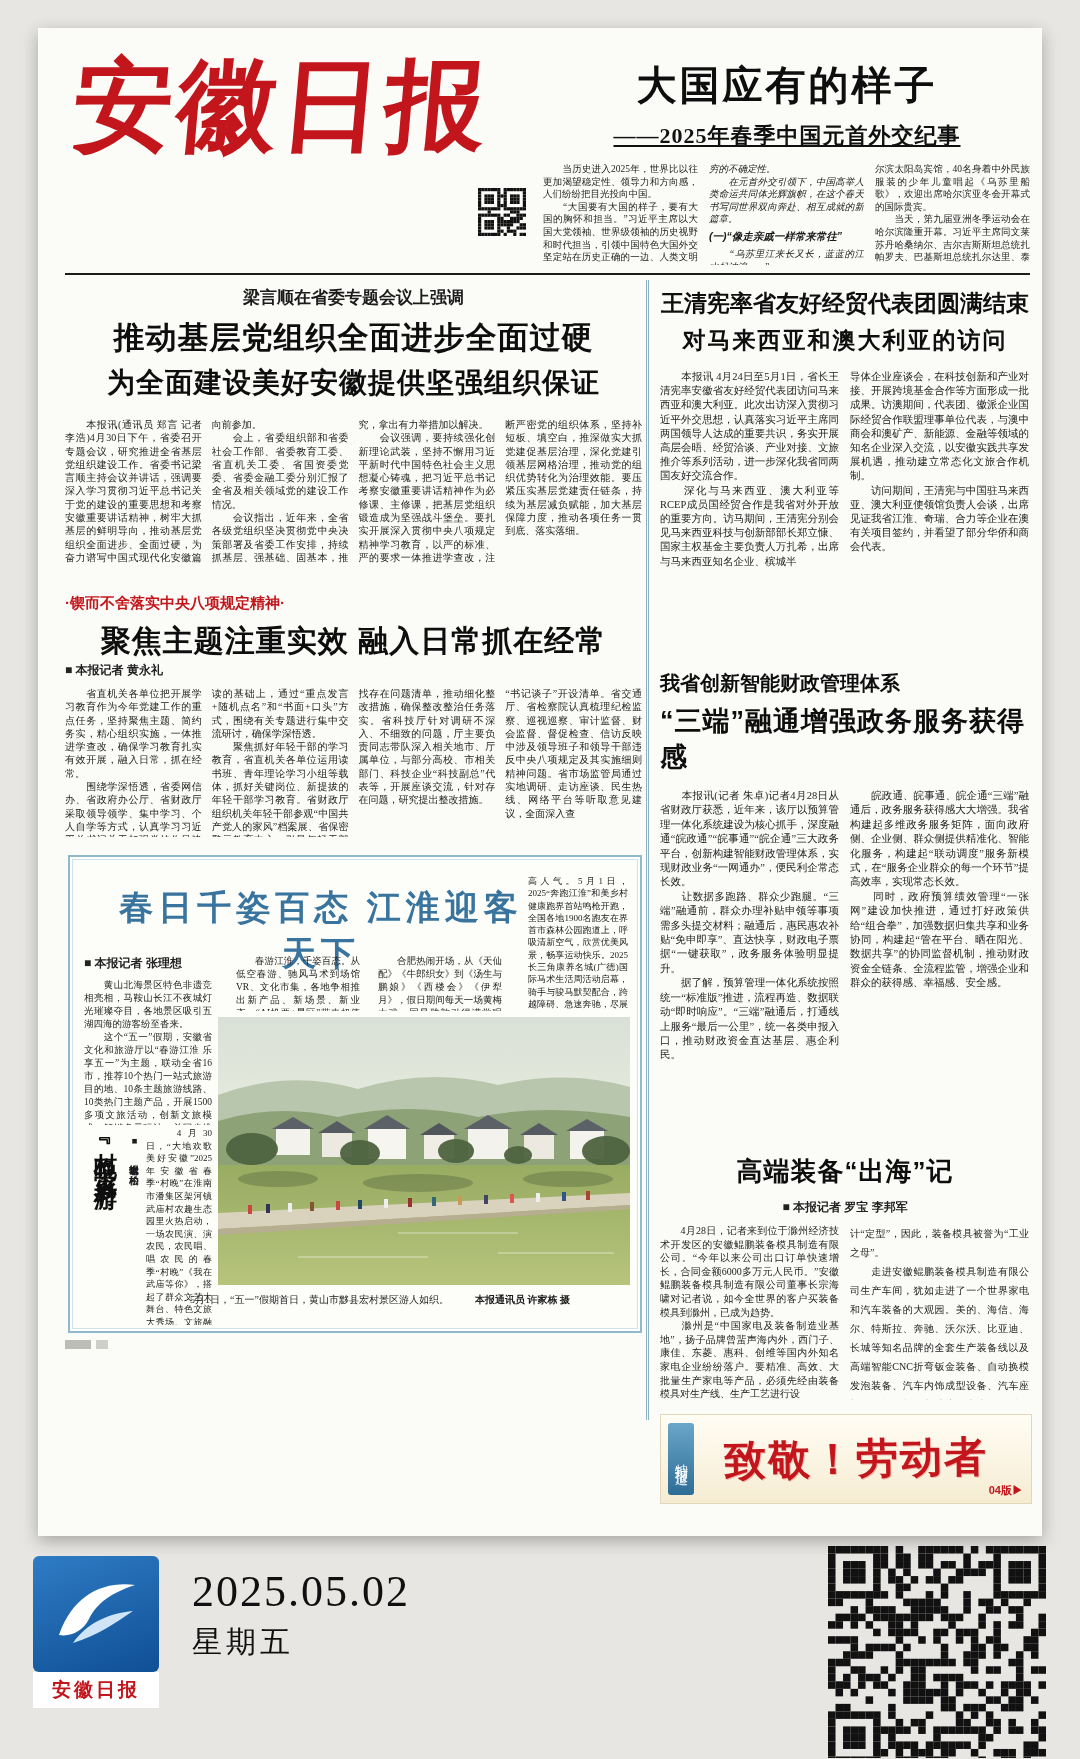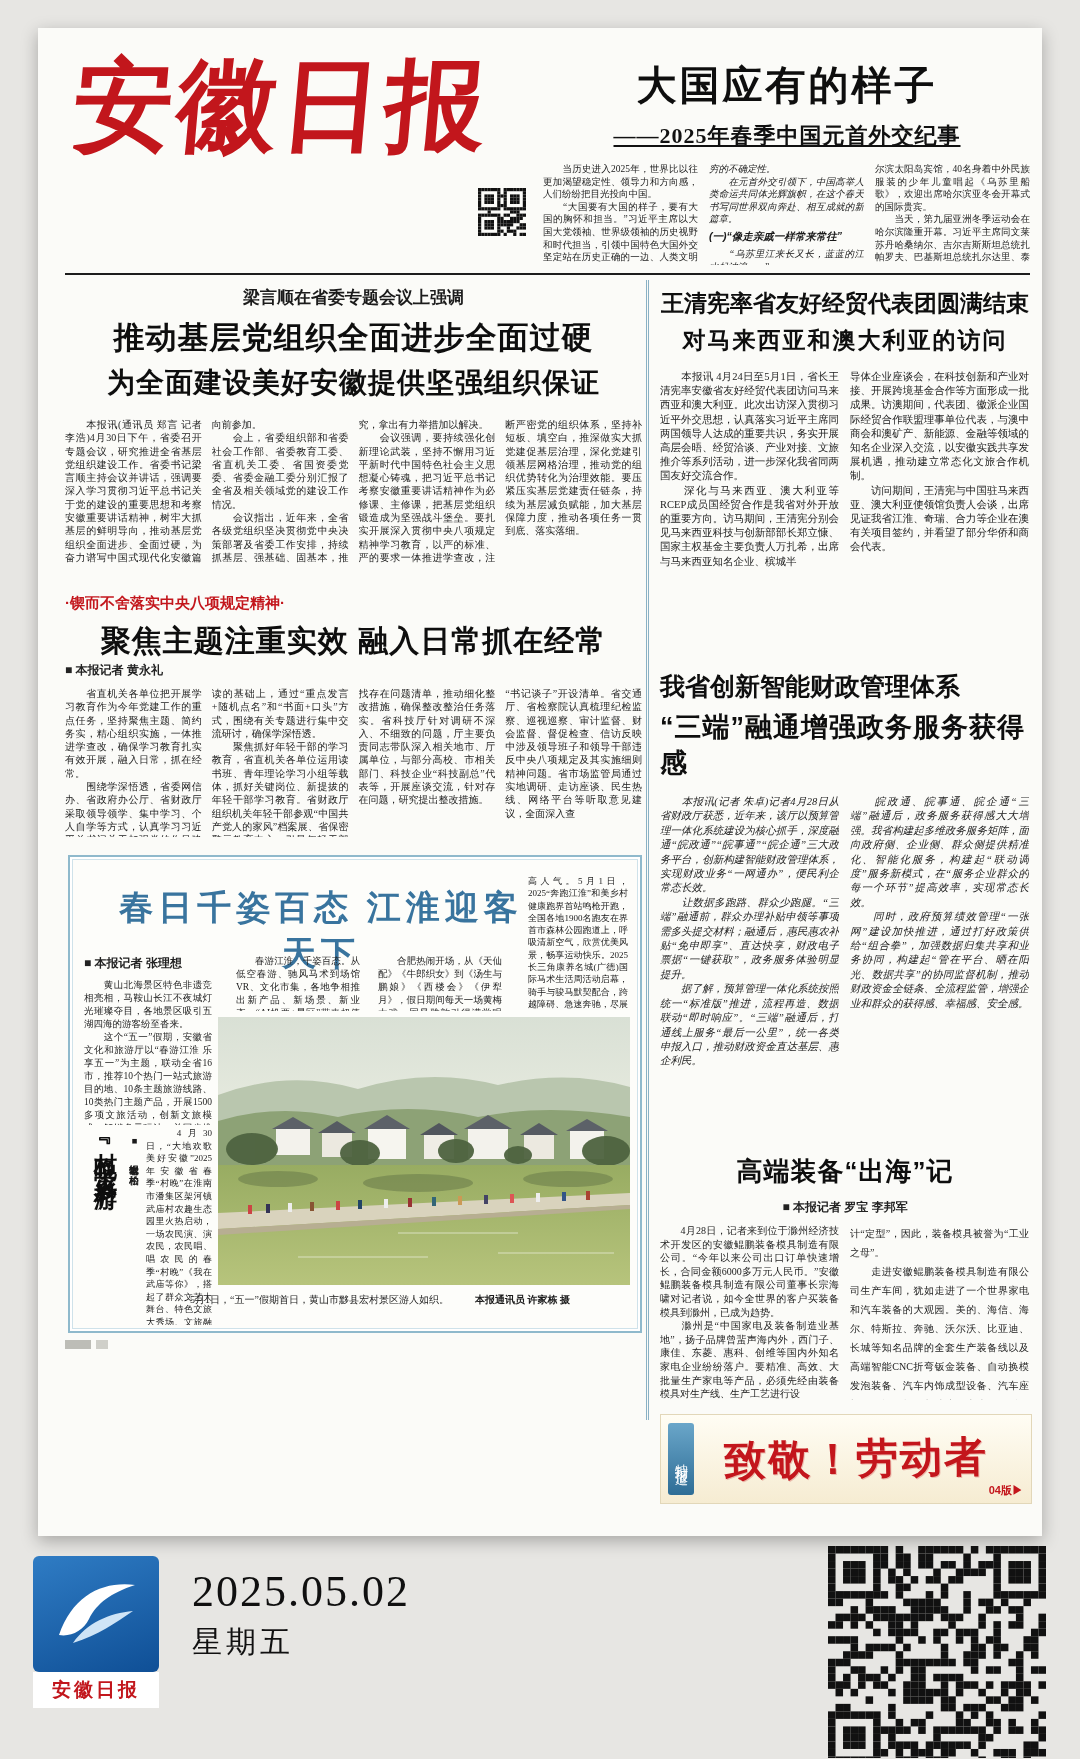--- a/index.html
+++ b/index.html
@@ -258,23 +258,23 @@
       <div class="hl center" style="font-size:23px;margin-top:6px;letter-spacing:2px;">对马来西亚和澳大利亚的访问</div>
       <div style="display:flex;gap:11px;margin-top:14px;">
         <div class="col" style="width:179px;height:290px;font-size:10.5px;line-height:14.2px;">　　本报讯 4月24日至5月1日，省长王清宪率安徽省友好经贸代表团访问马来西亚和澳大利亚。此次出访深入贯彻习近平外交思想，认真落实习近平主席同两国领导人达成的重要共识，务实开展高层会晤、经贸洽谈、产业对接、文旅推介等系列活动，进一步深化我省同两国友好交流合作。
 　　深化与马来西亚、澳大利亚等RCEP成员国经贸合作是我省对外开放的重要方向。访马期间，王清宪分别会见马来西亚科技与创新部部长郑立慷、国家主权基金主要负责人万扎希，出席与马来西亚知名企业、槟城半</div>
         <div class="col" style="width:179px;height:290px;font-size:10.5px;line-height:14.2px;">导体企业座谈会，在科技创新和产业对接、开展跨境基金合作等方面形成一批成果。访澳期间，代表团、徽派企业国际经贸合作联盟理事单位代表，与澳中商会和澳矿产、新能源、金融等领域的知名企业深入交流，以安徽实践共享发展机遇，推动建立常态化文旅合作机制。
 　　访问期间，王清宪与中国驻马来西亚、澳大利亚使领馆负责人会谈，出席见证我省江淮、奇瑞、合力等企业在澳有关项目签约，并看望了部分华侨和商会代表。</div>
       </div>
     </div>
 
     <div class="abs" style="left:622px;top:642px;width:370px;">
-      <div class="hl" style="font-size:25px;">我省创新智能财政管理体系</div>
+      <div class="hl" style="font-size:20px;">我省创新智能财政管理体系</div>
       <div class="hl" style="font-size:27px;margin-top:6px;letter-spacing:1px;">“三端”融通增强政务服务获得感</div>
-      <div style="display:flex;gap:11px;margin-top:14px;font-style:italic;">
+      <div style="display:flex;gap:11px;margin-top:14px;">
         <div class="col" style="width:179px;height:385px;font-size:10.5px;line-height:14.4px;">　　本报讯(记者 朱卓)记者4月28日从省财政厅获悉，近年来，该厅以预算管理一体化系统建设为核心抓手，深度融通“皖政通”“皖事通”“皖企通”三大政务平台，创新构建智能财政管理体系，实现财政业务“一网通办”，便民利企常态长效。
 　　让数据多跑路、群众少跑腿。“三端”融通前，群众办理补贴申领等事项需多头提交材料；融通后，惠民惠农补贴“免申即享”、直达快享，财政电子票据“一键获取”，政务服务体验明显提升。
 　　据了解，预算管理一体化系统按照统一“标准版”推进，流程再造、数据联动“即时响应”。“三端”融通后，打通线上服务“最后一公里”，统一各类申报入口，推动财政资金直达基层、惠企利民。</div>
         <div class="col" style="width:179px;height:385px;font-size:10.5px;line-height:14.4px;">　　皖政通、皖事通、皖企通“三端”融通后，政务服务获得感大大增强。我省构建起多维政务服务矩阵，面向政府侧、企业侧、群众侧提供精准化、智能化服务，构建起“联动调度”服务新模式，在“服务企业群众的每一个环节”提高效率，实现常态长效。
 　　同时，政府预算绩效管理“一张网”建设加快推进，通过打好政策供给“组合拳”，加强数据归集共享和业务协同，构建起“管在平台、晒在阳光、数据共享”的协同监督机制，推动财政资金全链条、全流程监管，增强企业和群众的获得感、幸福感、安全感。</div>
       </div>
     </div>
 
     <div class="abs" style="left:622px;top:1126px;width:370px;">
       <div class="hl center" style="font-size:26px;letter-spacing:1px;">高端装备“出海”记</div>

